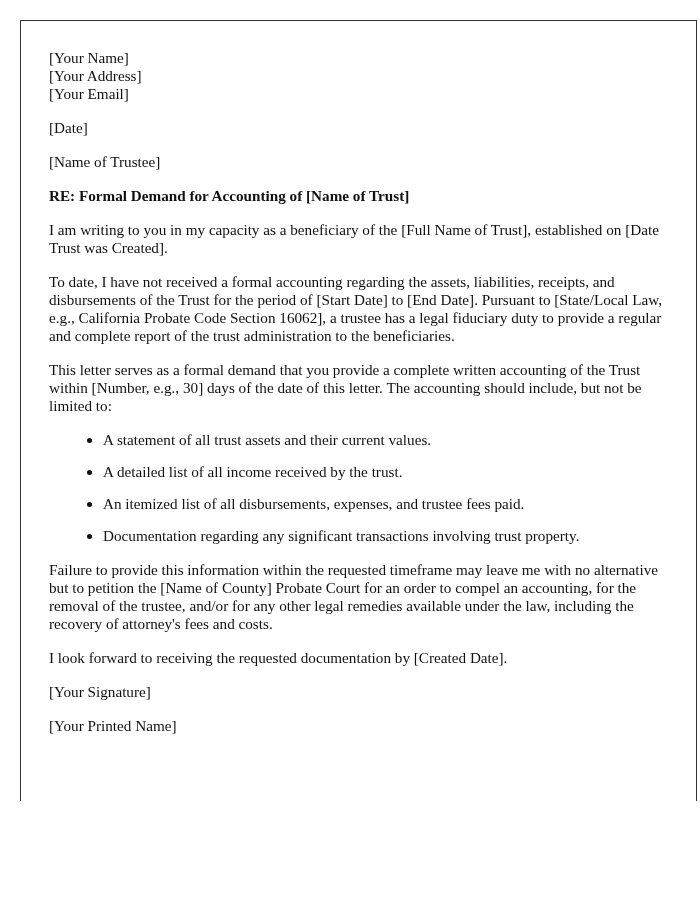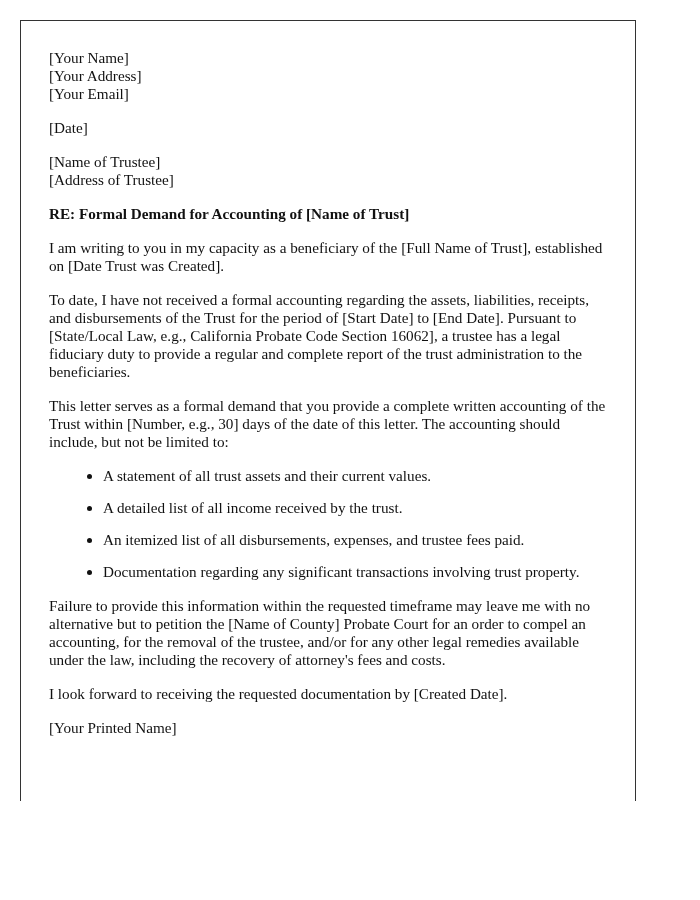--- a/index.html
+++ b/index.html
@@ -10,21 +10,21 @@
   body {
     width: 700px;
     height: 900px;
     position: relative;
     overflow: hidden;
   }
   .letter-frame {
     position: absolute;
     left: 20px;
     top: 20px;
-    width: 616px;
+    width: 677px;
     height: 781px;
     box-sizing: border-box;
     border: 1px solid #333333;
     border-bottom: none;
     overflow: hidden;
     background: #ffffff;
   }
   .letter {
     padding: 28px 28px 0 28px;
     font-family: "Liberation Serif", "DejaVu Serif", serif;
@@ -59,36 +59,36 @@
     <p>
       <span class="block-line">[Your Name]</span>
       <span class="block-line">[Your Address]</span>
       <span class="block-line">[Your Email]</span>
     </p>
 
     <p>[Date]</p>
 
     <p>
       <span class="block-line">[Name of Trustee]</span>
-      <span class="block-line">[Address of Trustee]</span>
     </p>
 
     <p class="subject">RE: Formal Demand for Accounting of [Name of Trust]</p>
 
 
     <p>I am writing to you in my capacity as a beneficiary of the [Full Name of Trust], established on [Date Trust was Created].</p>
     <p>To date, I have not received a formal accounting regarding the assets, liabilities, receipts, and disbursements of the Trust for the period of [Start Date] to [End Date]. Pursuant to [State/Local Law, e.g., California Probate Code Section 16062], a trustee has a legal fiduciary duty to provide a regular and complete report of the trust administration to the beneficiaries.</p>
     <p>This letter serves as a formal demand that you provide a complete written accounting of the Trust within [Number, e.g., 30] days of the date of this letter. The accounting should include, but not be limited to:</p>
 
     <ul>
       <li>A statement of all trust assets and their current values.</li>
       <li>A detailed list of all income received by the trust.</li>
       <li>An itemized list of all disbursements, expenses, and trustee fees paid.</li>
       <li>Documentation regarding any significant transactions involving trust property.</li>
     </ul>
 
     <p>Failure to provide this information within the requested timeframe may leave me with no alternative but to petition the [Name of County] Probate Court for an order to compel an accounting, for the removal of the trustee, and/or for any other legal remedies available under the law, including the recovery of attorney's fees and costs.</p>
     <p>I look forward to receiving the requested documentation by [Created Date].</p>
 
+    <p>[Your Signature]</p>
     <p>[Your Printed Name]</p>
 
   </div>
 </div>
 
 </body></html>

